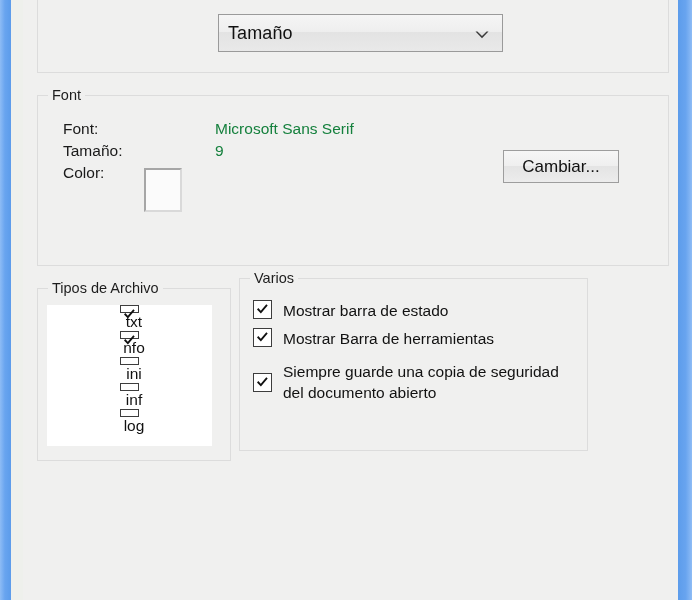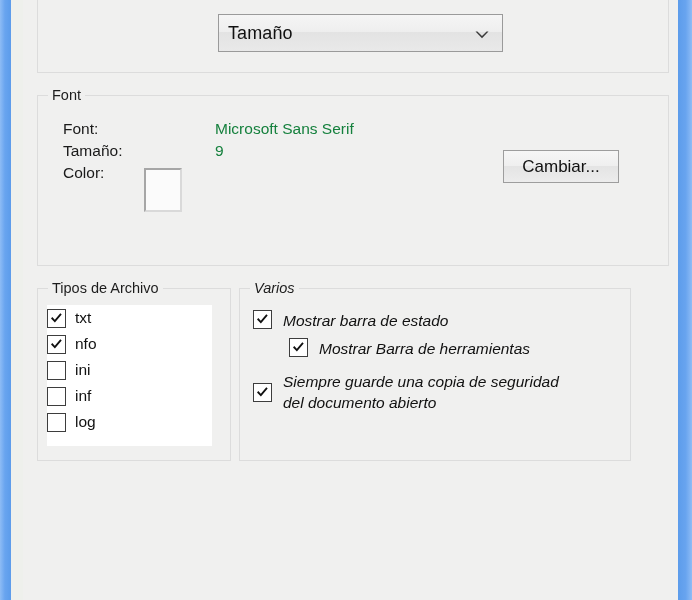--- a/index.html
+++ b/index.html
@@ -197,50 +197,50 @@
     box-sizing: border-box;
     overflow: hidden;
     cursor: default;
   }
   .filetype-item {
     position: relative;
     height: 26px;
     display: flex;
     align-items: center;
     cursor: default;
+    flex-direction: column;
   }
   .filetype-item .ft-label {
     font-size: 15.5px;
     color: #111111;
     margin-left: 9px;
     white-space: nowrap;
   }
 
   
   #group-misc {
     left: 216px;
-    top: 281px;
-    width: 392px;
+    top: 271px;
+    width: 349px;
     height: 180px;
-    font-style: italic;
   }
   .misc-item {
     position: absolute;
     display: flex;
     align-items: flex-start;
     cursor: default;
   }
   .misc-item .mi-label {
     font-size: 15.5px;
     color: #111111;
     margin-left: 11px;
     line-height: 21px;
   }
   #misc-item-0 { left: 14px; top: 29px; }
-  #misc-item-1 { left: 14px; top: 57px; margin-left: 36px; }
+  #misc-item-1 { left: 14px; top: 57px; }
   #misc-item-2 { left: 14px; top: 90px; align-items: center; }
 
   
   .cb {
     position: relative;
     width: 19px;
     height: 19px;
     min-width: 19px;
     box-sizing: border-box;
     border: 1px solid #3d3d3d;

